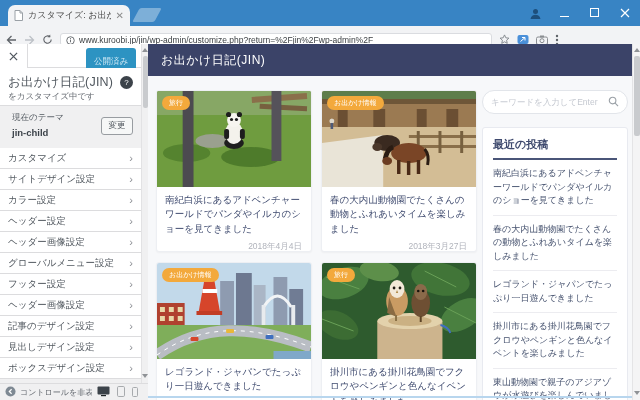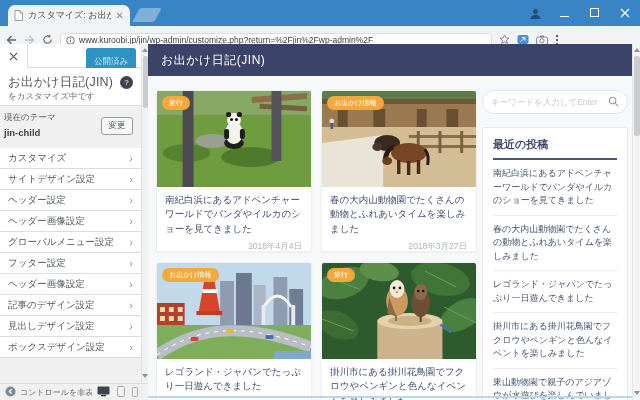--- a/index.html
+++ b/index.html
@@ -29,21 +29,21 @@
   .cust-topbar { left:0; top:44px; width:141px; height:24px; background:#fff; border-bottom:1px solid #dcdcde; }
   .cust-close { left:0; top:44px; width:28px; height:24px; background:#fff; border-right:1px solid #dcdcde;
                 display:flex; align-items:center; justify-content:center; cursor:pointer; }
   .publish-btn { left:86px; top:48px; width:50px; height:27px; background:#2d93c2; border-radius:3px;
                  color:#cfe8f4; font-size:8.5px; display:flex; align-items:center; justify-content:center; }
   .panel-head { left:0; top:68px; width:141px; height:38px; background:#fff; border-bottom:1px solid #dcdcde; padding:6px 8px; }
   .panel-title { font-size:12.5px; color:#50575e; letter-spacing:.2px; }
   .panel-sub { font-size:8.5px; color:#646970; margin-top:0; }
   .help-icon { position:absolute; right:8px; top:8px; width:13px; height:13px; border-radius:50%; background:#3c434a;
                color:#fff; font-size:8px; display:flex; align-items:center; justify-content:center; }
-  .theme-block { left:0; top:106px; width:141px; height:50px; background:#f0f0f1; border-bottom:1px solid #dcdcde; padding:6px 4px; }
+  .theme-block { left:0; top:106px; width:141px; height:50px; background:#f0f0f1; border-bottom:1px solid #dcdcde; padding:6px 12px; }
   .theme-label { font-size:8.5px; color:#50575e; }
   .theme-name { font-size:9.5px; font-weight:bold; color:#3c434a; margin-top:3px; }
   .change-btn { position:absolute; right:8px; top:11px; width:32px; height:18px; background:#f6f7f7; border:1px solid #989ca1;
                 border-radius:3px; font-size:8.5px; color:#50575e; display:flex; align-items:center; justify-content:center; }
   .menu { left:0; top:148px; width:141px; height:235px; overflow:hidden; }
   .menu-row { height:21px; background:#fff; border-bottom:1px solid #dcdcde; display:flex; align-items:center;
               padding:0 8px; cursor:pointer; }
   .menu-row span.lbl { font-size:9.5px; color:#50575e; flex:1; white-space:nowrap; overflow:hidden; }
   .menu-row::after { content:"›"; font-size:11px; color:#8c8f94; }
   .cust-scroll { left:141px; top:44px; width:7px; height:339px; background:#f0f0f1; border-left:1px solid #e2e2e4; }
@@ -200,20 +200,23 @@
     <div class="theme-name">jin-child</div>
     <div class="change-btn">変更</div>
   </div>
 
   <div class="abs menu">
     <div class="menu-row">
         <span class="lbl">カスタマイズ</span>
       </div>
     <div class="menu-row">
         <span class="lbl">サイトデザイン設定</span>
+      </div>
+    <div class="menu-row">
+        <span class="lbl">カラー設定</span>
       </div>
     <div class="menu-row">
         <span class="lbl">ヘッダー設定</span>
       </div>
     <div class="menu-row">
         <span class="lbl">ヘッダー画像設定</span>
       </div>
     <div class="menu-row">
         <span class="lbl">グローバルメニュー設定</span>
       </div>

